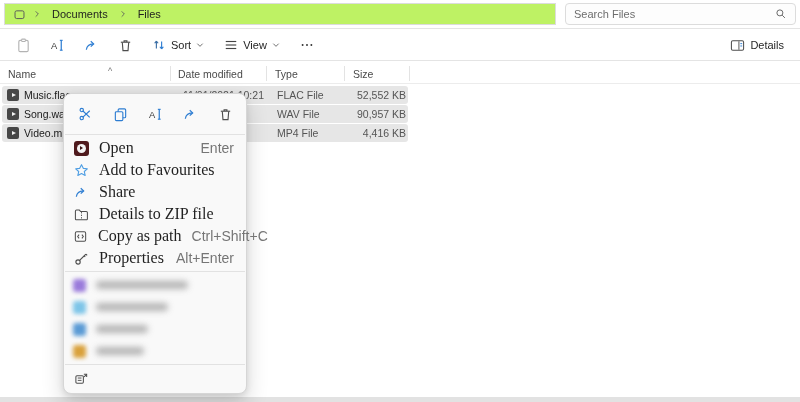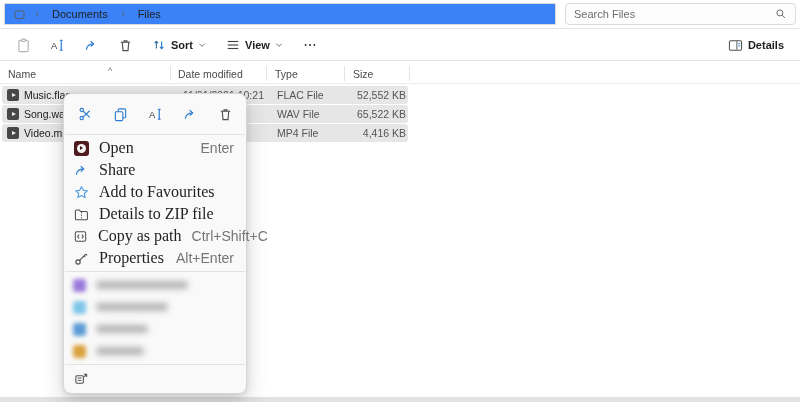--- a/index.html
+++ b/index.html
@@ -8,21 +8,21 @@
     font-family:"Liberation Sans", sans-serif;
     background:#ffffff; color:#1f1f1f; font-size:11px;
     position:relative; overflow:hidden;
   }
   .window { position:absolute; inset:0; background:#fff; }
 
   
   .topbar { position:absolute; left:0; top:0; width:800px; height:29px; background:#fff; border-bottom:1px solid #e4e4e4; }
   .addressbar {
     position:absolute; left:4px; top:3px; width:552px; height:22px;
-    background:#3b82f6; border:1px solid #dcdcdc; border-radius:0;
+    background:#bef264; border:1px solid #dcdcdc; border-radius:0;
     display:flex; align-items:center; padding:0 8px; gap:7px;
   }
   .crumb { color:#1f1f1f; font-size:11px; padding:1px 4px; border-radius:3px; cursor:default; }
   .crumb-sep { display:flex; align-items:center; color:#5a5a5a; }
   .searchbox {
     position:absolute; left:565px; top:3px; width:231px; height:22px;
     background:#fdfdfd; border:1px solid #dcdcdc; border-radius:4px;
     display:flex; align-items:center; padding:0 8px;gap:19px;
   }
   .searchbox input {
@@ -34,21 +34,21 @@
   
   .toolbar {
     position:absolute; left:0; top:30px; width:800px; height:31px;
     background:#fff; border-bottom:1px solid #e4e4e4;
     display:flex; align-items:center; padding:0 8px; gap:4px;
   }
   .tbtn {
     display:flex; align-items:center; justify-content:center; gap:5px;
     height:24px; min-width:30px; padding:0 5px; border-radius:4px; cursor:default;
   }
-  .tbtn.labeled { padding:0 8px;font-weight:bold; }
+  .tbtn.labeled { padding:0 8px; }
   .tbtn .lbl { font-size:11px; color:#1f1f1f; }
   .tb-spacer { flex:1; }
   .icon { display:inline-flex; align-items:center; justify-content:center; }
   .dim { color:#b3b3b3; }
   .blue { color:#2d7dd2; }
   .ink { color:#4d4d4d; }
 
   
   .listhead { position:absolute; left:0; top:63px; width:800px; height:21px; border-bottom:1px solid #ececec; }
   .hcell { position:absolute; top:0; height:21px; display:flex; align-items:center; font-size:10.5px; color:#4a4a4a; cursor:default; }
@@ -265,21 +265,21 @@
       <div class="fcell f-type">FLAC File</div>
       <div class="fcell f-size">52,552 KB</div>
     </div>
     <div class="frow">
       <div class="fcell f-icon">
           <span class="mediafile"></span>
         </div>
       <div class="fcell f-name">Song.wav</div>
       <div class="fcell f-date"></div>
       <div class="fcell f-type">WAV File</div>
-      <div class="fcell f-size">65,522 KB</div>
+      <div class="fcell f-size">90,957 KB</div>
     </div>
     <div class="frow">
       <div class="fcell f-icon">
           <span class="mediafile"></span>
         </div>
       <div class="fcell f-name">Video.mp4</div>
       <div class="fcell f-date"></div>
       <div class="fcell f-type">MP4 File</div>
       <div class="fcell f-size">4,416 KB</div>
     </div>
@@ -341,37 +341,37 @@
       <span class="mi">
           <span class="app-open-icon">
             <span class="pc"></span>
           </span>
         </span>
       <span class="mlabel">Open</span>
       <span class="mshort">Enter</span>
     </div>
 
     <div class="ctx-item">
+      <span class="mi icon" style="color:#4f9ee3;">
+        <svg width="15" height="15" viewBox="0 0 16 16">
+            <path d="M8 1.8 L9.9 5.7 14.2 6.2 11 9.1 11.9 13.3 8 11.2 4.1 13.3 5 9.1 1.8 6.2 6.1 5.7 Z" fill="none" stroke="currentColor" stroke-width="1.2" stroke-linejoin="round"></path>
+          </svg>
+      </span>
+      <span class="mlabel">Add to Favourites</span>
+      <span class="mshort"></span>
+    </div>
+
+    <div class="ctx-item">
       <span class="mi icon blue">
         <svg width="15" height="15" viewBox="0 0 16 16">
             <path d="M2.5 12.5 C3 8.5 5.8 6.4 10 6.3" fill="none" stroke="currentColor" stroke-width="1.3"></path>
             <polyline points="7.2,3.4 10.3,6.3 7.2,9.2" fill="none" stroke="currentColor" stroke-width="1.3"></polyline>
           </svg>
       </span>
       <span class="mlabel">Share</span>
-      <span class="mshort"></span>
-    </div>
-
-    <div class="ctx-item">
-      <span class="mi icon" style="color:#4f9ee3;">
-        <svg width="15" height="15" viewBox="0 0 16 16">
-            <path d="M8 1.8 L9.9 5.7 14.2 6.2 11 9.1 11.9 13.3 8 11.2 4.1 13.3 5 9.1 1.8 6.2 6.1 5.7 Z" fill="none" stroke="currentColor" stroke-width="1.2" stroke-linejoin="round"></path>
-          </svg>
-      </span>
-      <span class="mlabel">Add to Favourites</span>
       <span class="mshort"></span>
     </div>
 
     <div class="ctx-item">
       <span class="mi icon ink">
         <svg width="15" height="15" viewBox="0 0 16 16">
             <path d="M1.5 4.5 a1.2 1.2 0 0 1 1.2 -1.2 h3 l1.4 1.6 h6 a1.2 1.2 0 0 1 1.2 1.2 v6.4 a1.2 1.2 0 0 1 -1.2 1.2 h-10.4 a1.2 1.2 0 0 1 -1.2 -1.2 Z" fill="none" stroke="currentColor" stroke-width="1.1"></path>
             <line x1="8" y1="5.5" x2="8" y2="6.8" stroke="currentColor" stroke-width="1.1"></line>
             <line x1="8" y1="8.2" x2="8" y2="9.5" stroke="currentColor" stroke-width="1.1"></line>
             <line x1="8" y1="10.9" x2="8" y2="12.2" stroke="currentColor" stroke-width="1.1"></line>

